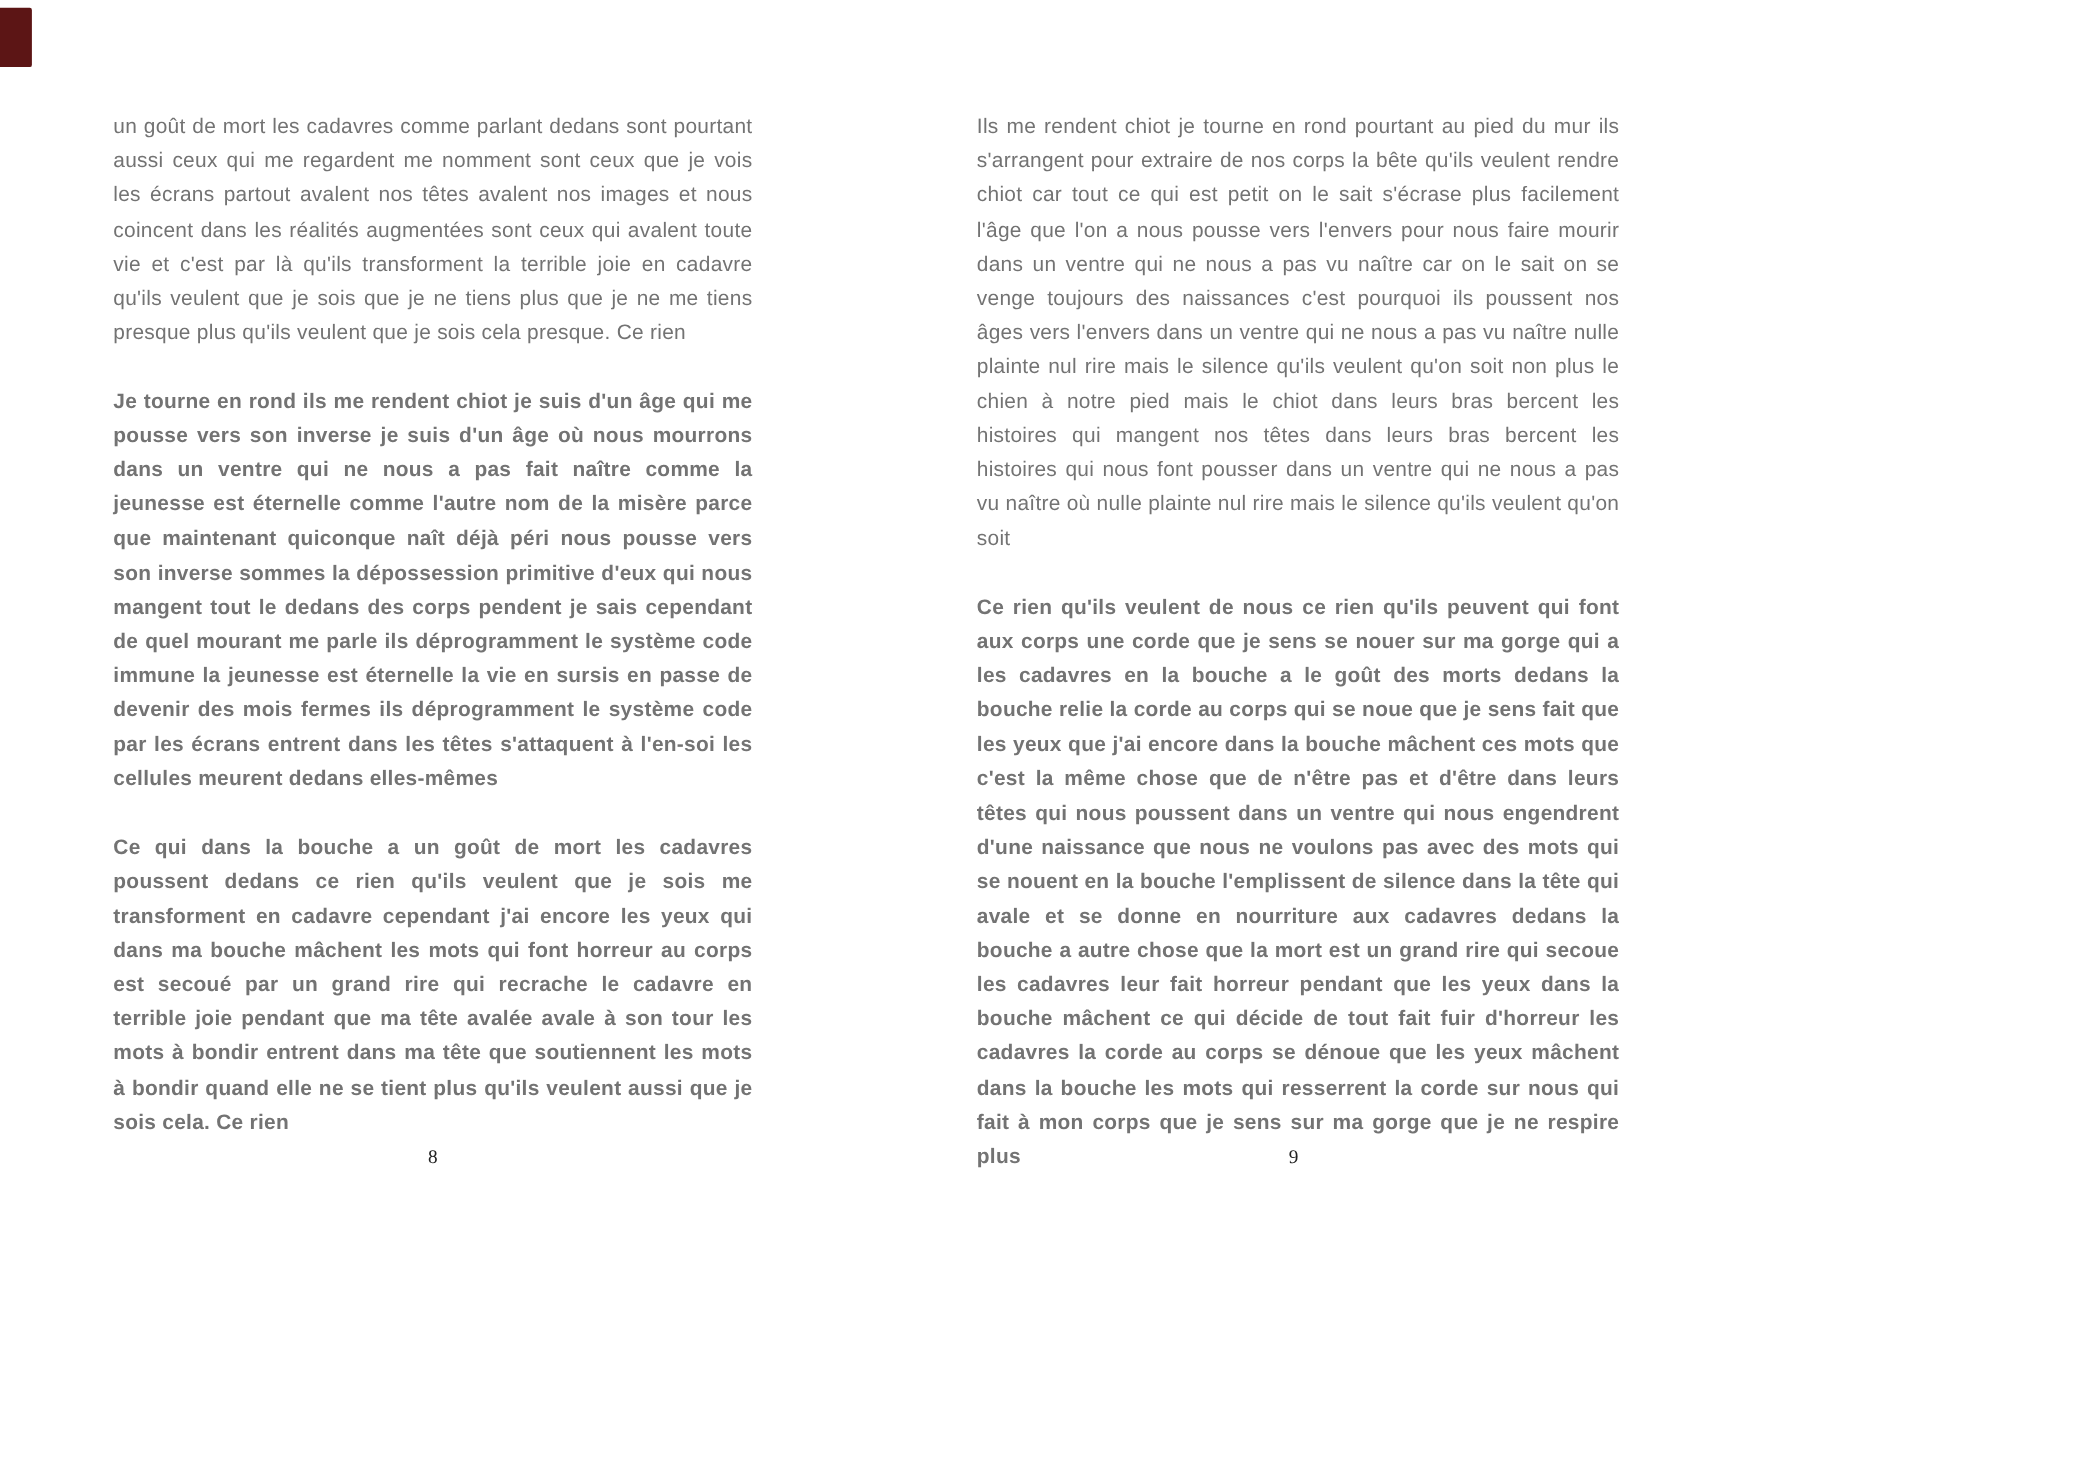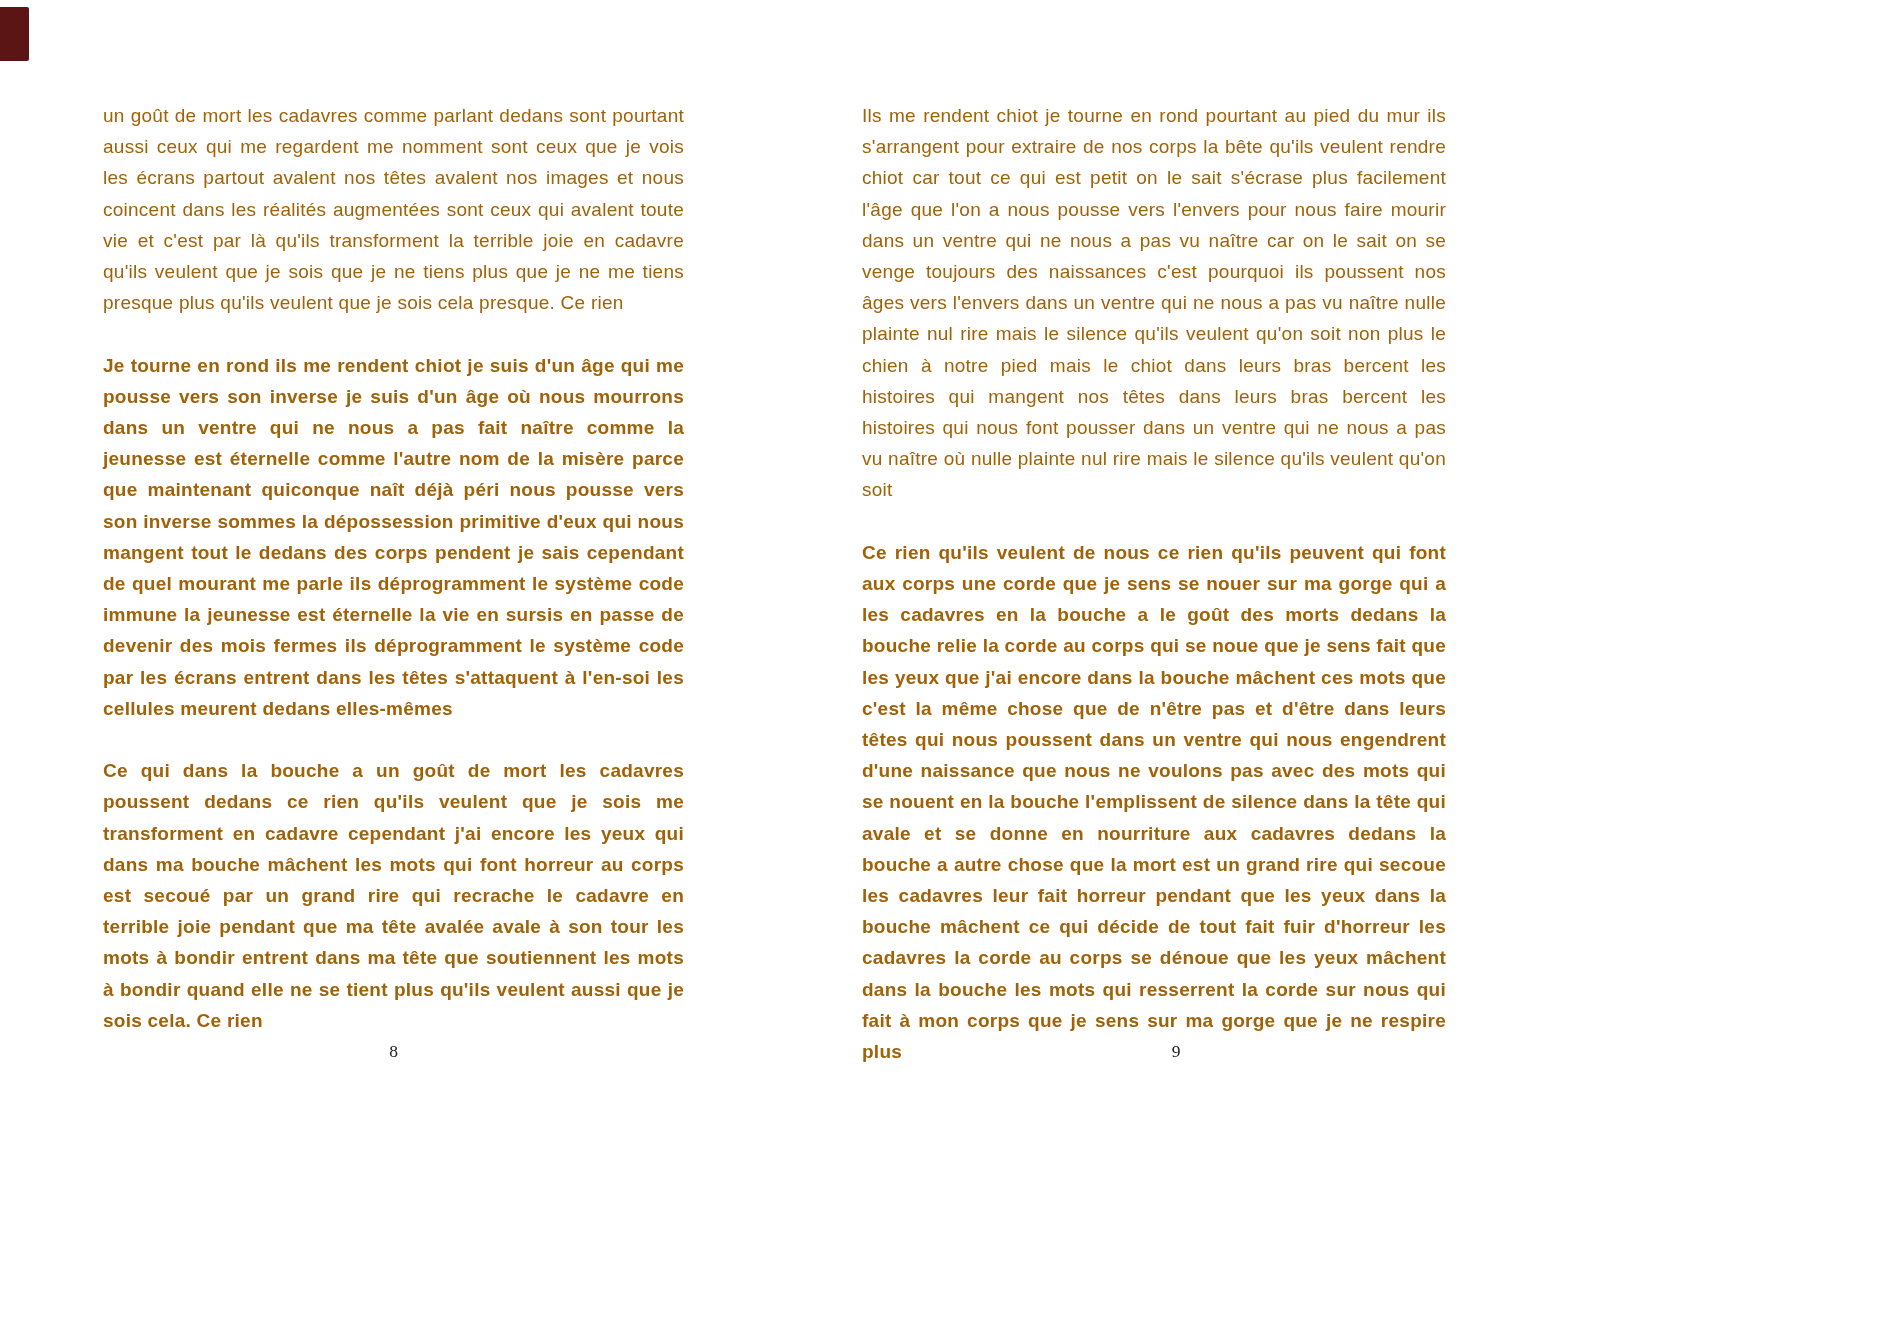--- a/index.html
+++ b/index.html
@@ -21,26 +21,26 @@
     border-radius: 0 2px 2px 0;
   }
   .page-text {
     position: absolute;
     top: 100px;
     font-size: 19px;
     line-height: 31.2px;
     font-weight: 300;
     letter-spacing: 0.25px;
     text-align: justify;
-    color: #a16207;
+    color: #737373;
   }
   .page-text p { text-align: justify; }
   .page-text p + p { margin-top: 31.2px; font-weight: bold; }
   .page-text--left  { left: 103px; width: 581px; }
-  .page-text--right { left: 862px; width: 584px; }
+  .page-text--right { left: 888px; width: 584px; }
   .page-number {
     position: absolute;
     top: 1041px;
     font-family: "Liberation Serif", serif;
     font-size: 17.5px;
     color: #222222;
     text-align: center;
   }
   .page-number--left  { left: 103px; width: 581px; }
   .page-number--right { left: 884px; width: 584px; }

